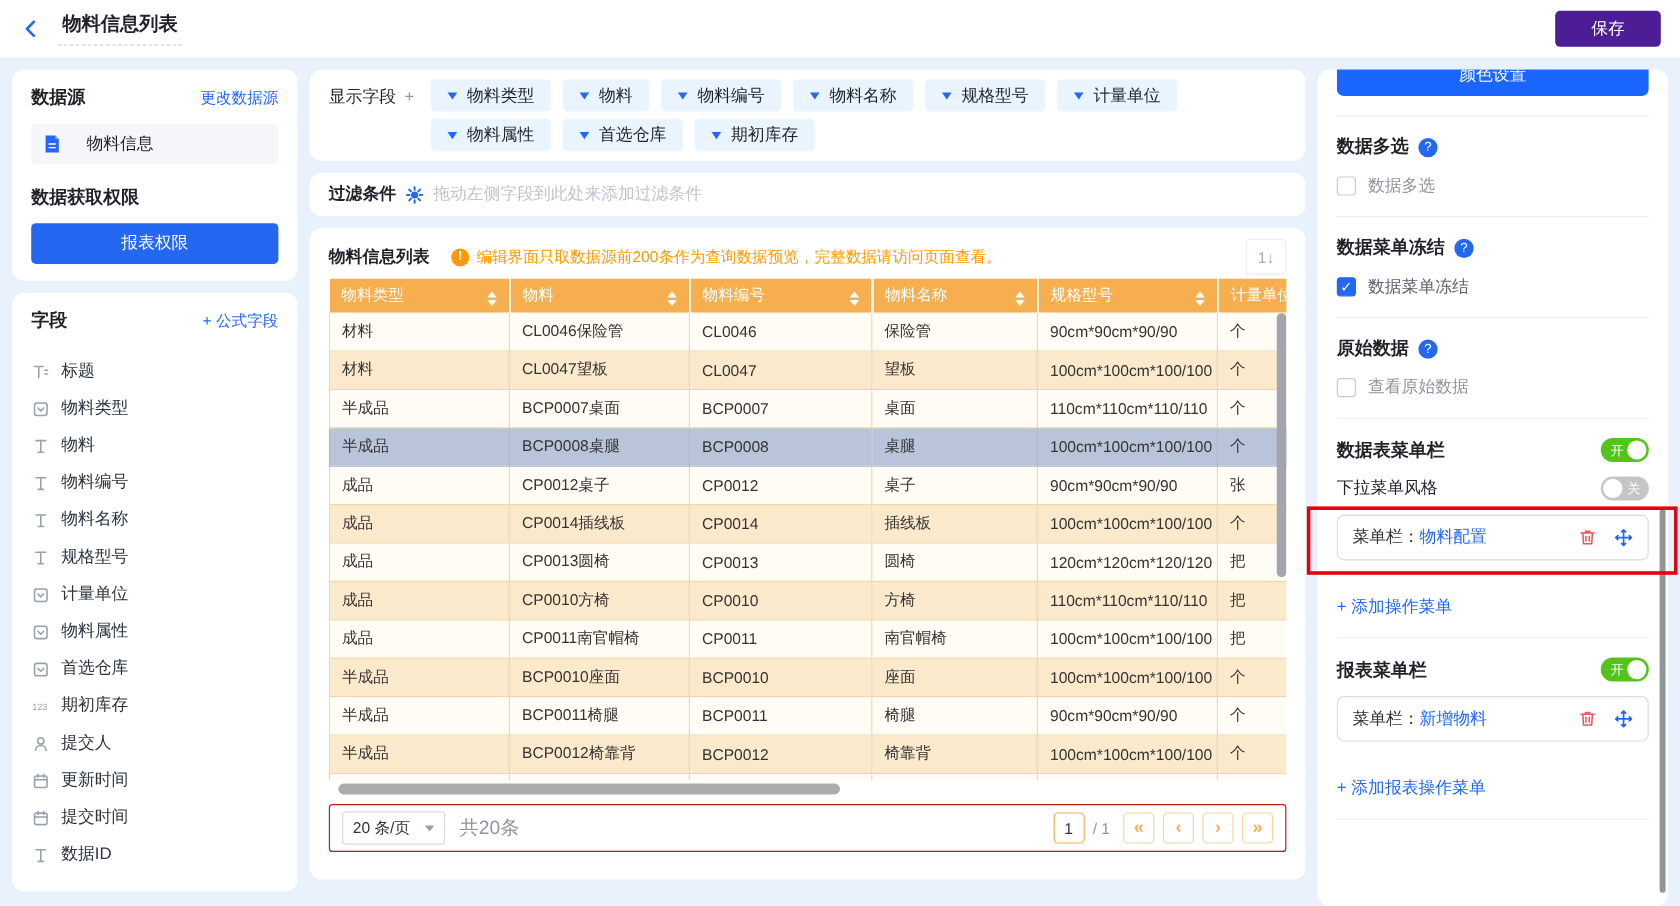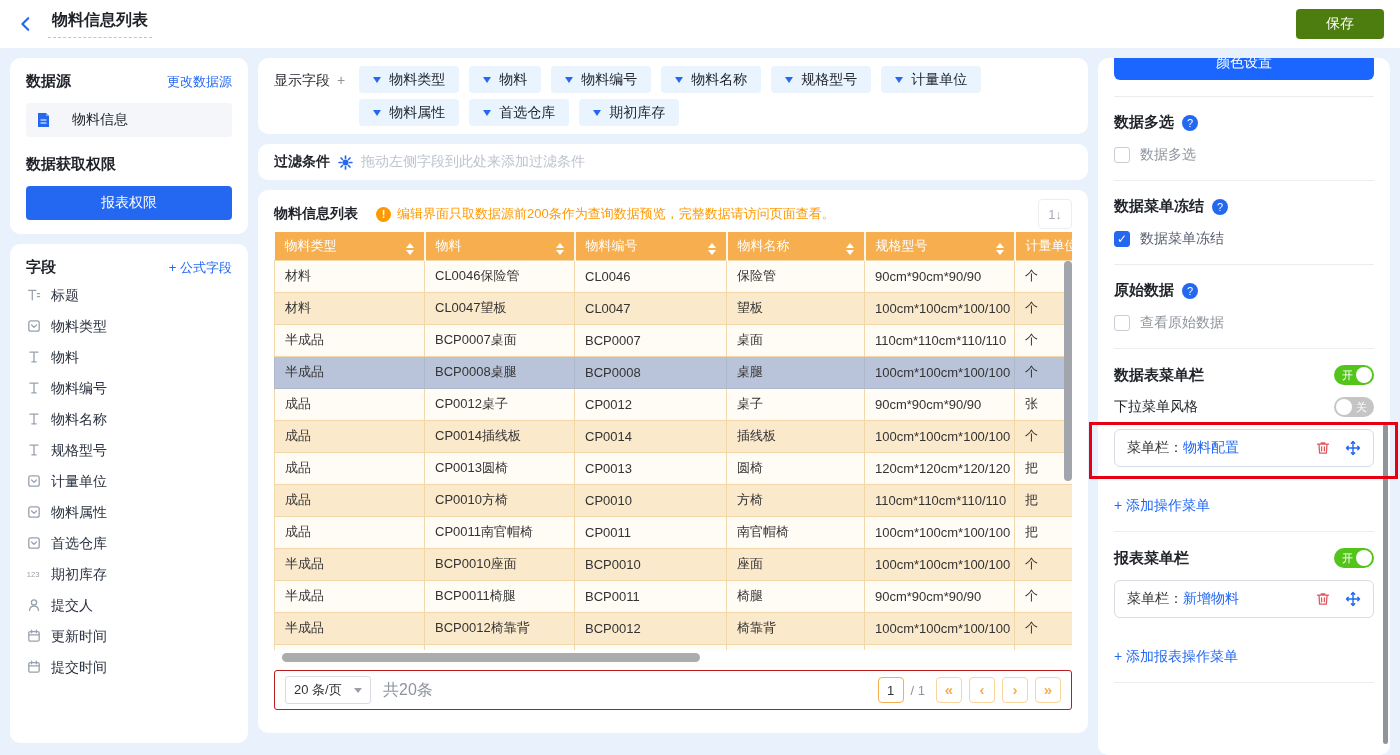--- a/index.html
+++ b/index.html
@@ -3,39 +3,39 @@
 <meta charset="utf-8">
 <style>
   * { box-sizing: border-box; margin: 0; padding: 0; }
   html, body { width: 1400px; height: 755px; overflow: hidden; }
   body { font-family: "Liberation Sans", "DejaVu Sans", sans-serif; background: #E8F1FC; }
 
   
   .topbar { height: 48px; background: #fff; display: flex; align-items: center; padding: 0 16px; }
   .back { width: 20px; height: 20px; margin-right: 12px; cursor: pointer; display:flex; align-items:center; justify-content:center; }
   .page-title { font-size: 16px; font-weight: 700; color: #1F2329; border-bottom: 1px dashed #BFC5CE; padding: 0 4px 6px; }
-  .save-btn { margin-left: auto; width: 88px; height: 30px; background: #4d7c0f; color: #fff; border: none; border-radius: 4px; font-size: 14px; cursor: pointer; font-family: inherit; }
+  .save-btn { margin-left: auto; width: 88px; height: 30px; background: #4c1d95; color: #fff; border: none; border-radius: 4px; font-size: 14px; cursor: pointer; font-family: inherit; }
 
   
   .workspace { display: flex; gap: 10px; padding: 10px 10px 0; height: 707px; }
   .card { background: #fff; border-radius: 10px; padding: 14px 16px; }
   .left-col { width: 238px; display: flex; flex-direction: column; gap: 10px; padding-bottom: 12px; }
   .mid-col { flex: 1; min-width: 0; display: flex; flex-direction: column; gap: 10px; padding-bottom: 22px; }
   .right-col { width: 292px; }
 
   
   .card-head { display: flex; justify-content: space-between; align-items: center; text-align: center; }
   .sec-title { font-size: 15px; font-weight: 700; color: #1F2329; }
   .link { color: #2468F2; font-size: 13px; text-decoration: none; cursor: pointer; }
   .ds-item { margin-top: 12px; background: #F4F6F9; border-radius: 4px; height: 34px; display: flex; align-items: center; gap: 21px; padding: 0 10px; font-size: 14px; color: #1F2329; cursor: pointer; }
   .perm-title { margin-top: 18px; }
   .primary-btn { width: 100%; height: 34px; background: #2468F2; color: #fff; border: none; border-radius: 4px; font-size: 14px; margin-top: 12px; cursor: pointer; font-family: inherit; }
   .fields-card { flex: 1; overflow: hidden; }
   #fields-list { margin-top: 10px; }
-  .field-item { display: flex; align-items: flex-start; gap: 9px; height: 31px; font-size: 14px; color: #2B3340; cursor: grab; }
+  .field-item { display: flex; align-items: flex-end; gap: 9px; height: 31px; font-size: 14px; color: #2B3340; cursor: grab; }
   .field-item svg { width: 16px; height: 16px; flex: none; }
 
   
   .display-card { padding: 8px 16px; display: flex; }
   .df-label { font-size: 14px; color: #1F2329; padding-top: 6px; white-space: nowrap; }
   .df-plus { color: #8F959E; margin-left: 7px; cursor: pointer; }
   #chips { margin-left: 14px; width: 660px; display: flex; flex-wrap: wrap; gap: 6px 10px; }
   .chip { background: #E9F4FF; border-radius: 4px; height: 27px; display: inline-flex; align-items: center; gap: 8px; padding: 0 14px; font-size: 14px; color: #1F2329; cursor: pointer; }
   .chip .caret { width: 0; height: 0; border: 4.5px solid transparent; border-top: 6px solid #2468F2; margin-top: 5px; }
 
@@ -248,20 +248,28 @@
             <span>更新时间</span>
           </div>
           <div class="field-item">
             <span style="display:flex;width:16px;height:16px;">
               <svg viewBox="0 0 16 16" fill="none" stroke="#98A1AE" stroke-width="1.3" stroke-linecap="round" stroke-linejoin="round">
                 <rect x="2.8" y="3.6" width="10.4" height="9.6" rx="1.5"></rect>
                 <path d="M2.8 6.8h10.4M5.6 2.2v2.6M10.4 2.2v2.6"></path>
               </svg>
             </span>
             <span>提交时间</span>
+          </div>
+          <div class="field-item">
+            <span style="display:flex;width:16px;height:16px;">
+              <svg viewBox="0 0 16 16" fill="none" stroke="#98A1AE" stroke-width="1.3" stroke-linecap="round" stroke-linejoin="round">
+                <path d="M4 3.2h8M8 3.2v9.6M5.8 12.8h4.4"></path>
+              </svg>
+            </span>
+            <span>数据ID</span>
           </div>
         </div>
     </section>
   </aside>
 
   <main class="mid-col">
     <section class="card display-card">
       <div class="df-label">
         <span>显示字段</span><span class="df-plus">+</span>
       </div>

